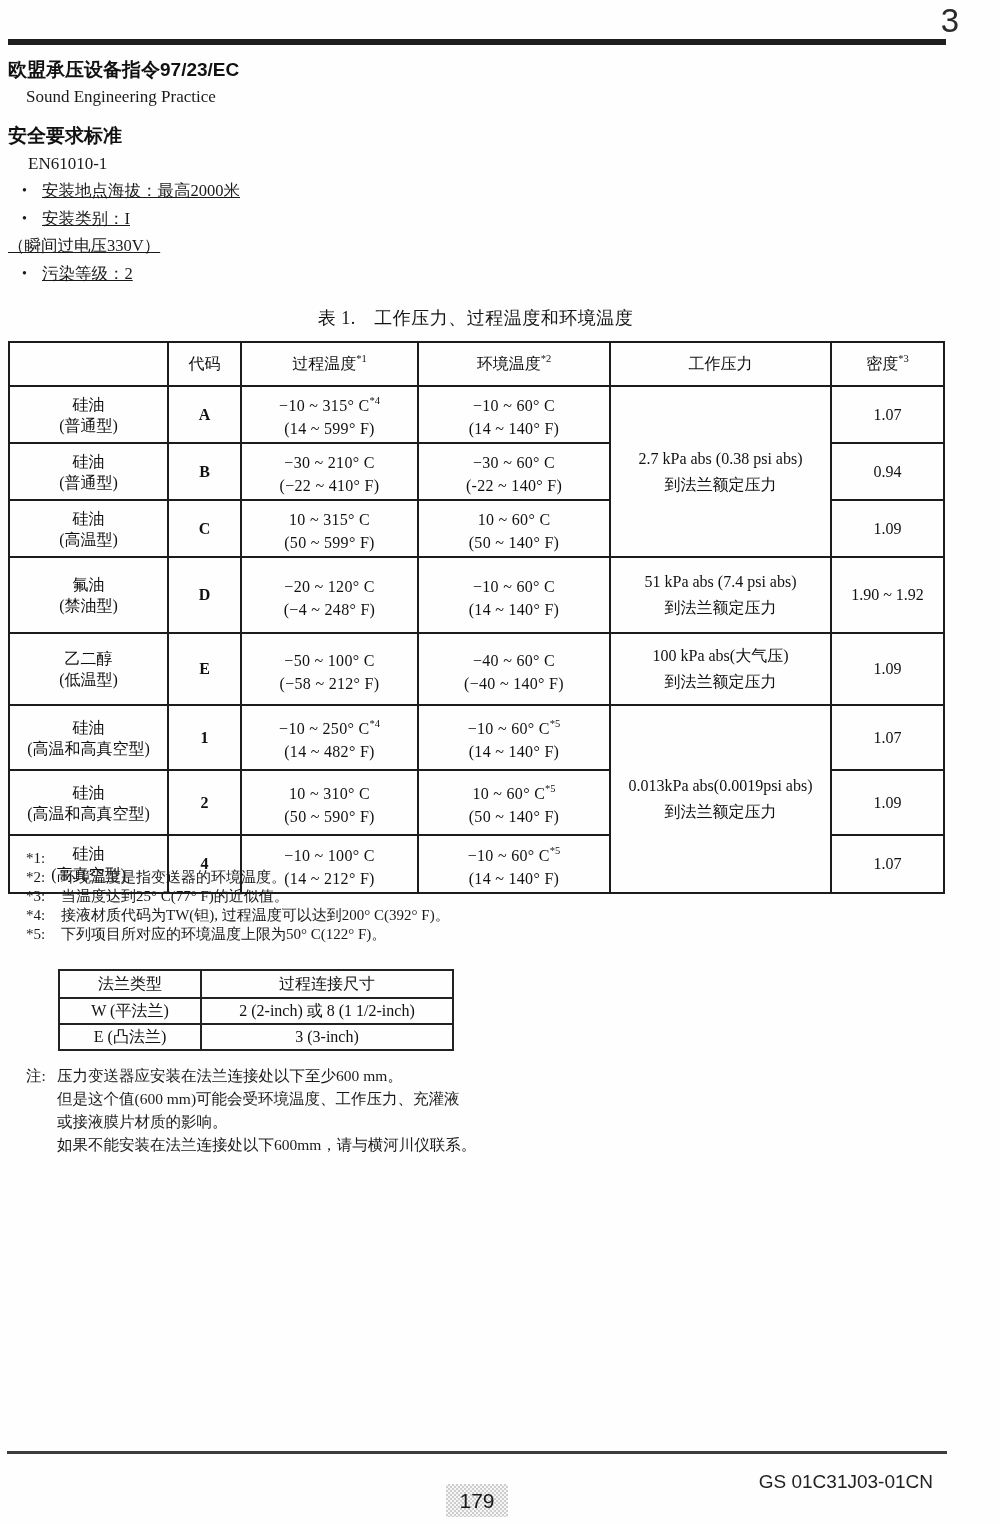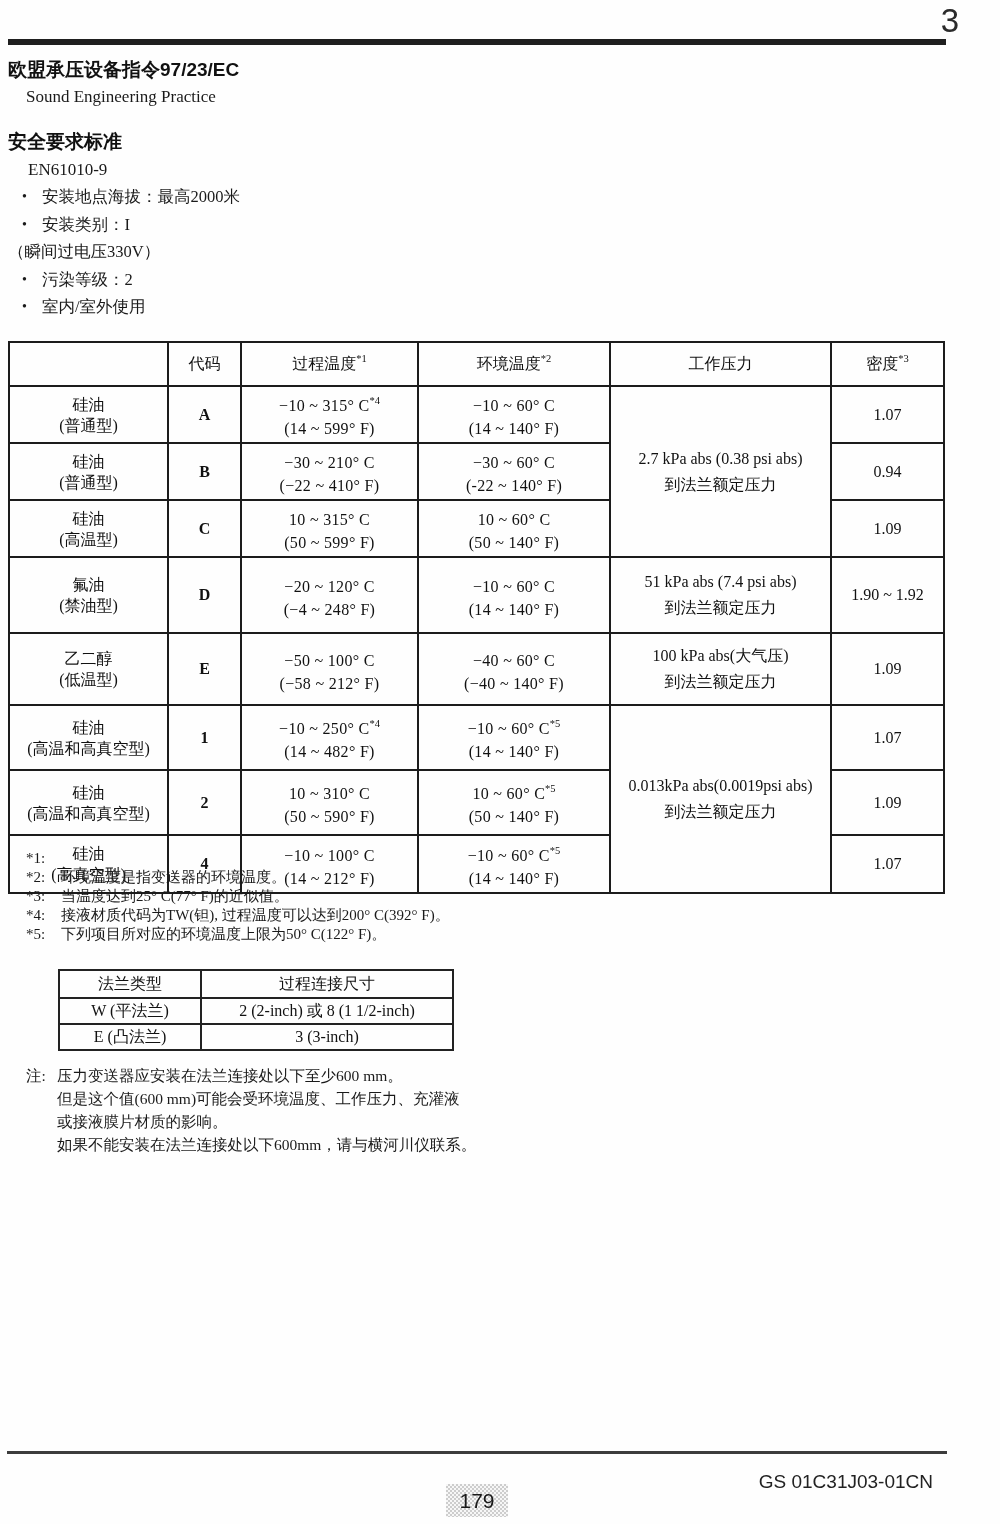--- a/index.html
+++ b/index.html
@@ -19,23 +19,23 @@
   .top-rule {
     position:absolute; top:39px; left:8px; width:938px; height:6px;
     background:#1f1f1f;
   }
   
   .intro { position:absolute; top:56px; left:8px; width:600px; }
   .h-cn {
     font-family:"Liberation Sans","DejaVu Sans",sans-serif;
     font-weight:700; font-size:19px; line-height:28px; color:#111;
   }
-  .sub-en { font-size:17px; line-height:26px; margin-left:18px; margin-bottom:18px; }
+  .sub-en { font-size:17px; line-height:26px; margin-left:18px; margin-bottom:12px; }
   .sub-std { font-size:17px; line-height:27px; margin-left:20px; }
-  .blist { margin-left:14px; }
+  .blist { margin-left:14px;text-decoration:underline; }
   .bitem { font-size:16.5px; line-height:27.5px; }
   .bmark { display:inline-block; width:20px; text-align:left; font-size:14px; vertical-align:1px; }
   .bitem.noblt { margin-left:-14px; }
   
   .tbl-title {
     position:absolute; top:306px; left:8px; width:935px;
     text-align:center; font-size:18px; color:#151515; letter-spacing:0.5px;
   }
   table.main {
     position:absolute; top:341px; left:8px;
@@ -91,30 +91,30 @@
 
 <div class="page">
 
   <div class="pageno">3</div>
   <div class="top-rule"></div>
 
   <div class="intro">
     <div class="h-cn">欧盟承压设备指令97/23/EC</div>
     <div class="sub-en">Sound Engineering Practice</div>
     <div class="h-cn">安全要求标准</div>
-    <div class="sub-std">EN61010-9</div>
+    <div class="sub-std">EN61010-1</div>
     <div class="blist">
       <div class="bitem"><span class="bmark">•</span><span>安装地点海拔：最高2000米</span></div>
       <div class="bitem"><span class="bmark">•</span><span>安装类别：I</span></div>
       <div class="bitem noblt"><span>（瞬间过电压330V）</span></div>
       <div class="bitem"><span class="bmark">•</span><span>污染等级：2</span></div>
-      <div class="bitem"><span class="bmark">•</span><span>室内/室外使用</span></div>
     </div>
   </div>
 
+  <div class="tbl-title">表 1.　工作压力、过程温度和环境温度</div>
 
   <table class="main">
     <colgroup>
       <col style="width:159px">
         <col style="width:73px">
         <col style="width:177px">
       <col style="width:192px">
         <col style="width:221px">
         <col style="width:113px">
     </colgroup>

